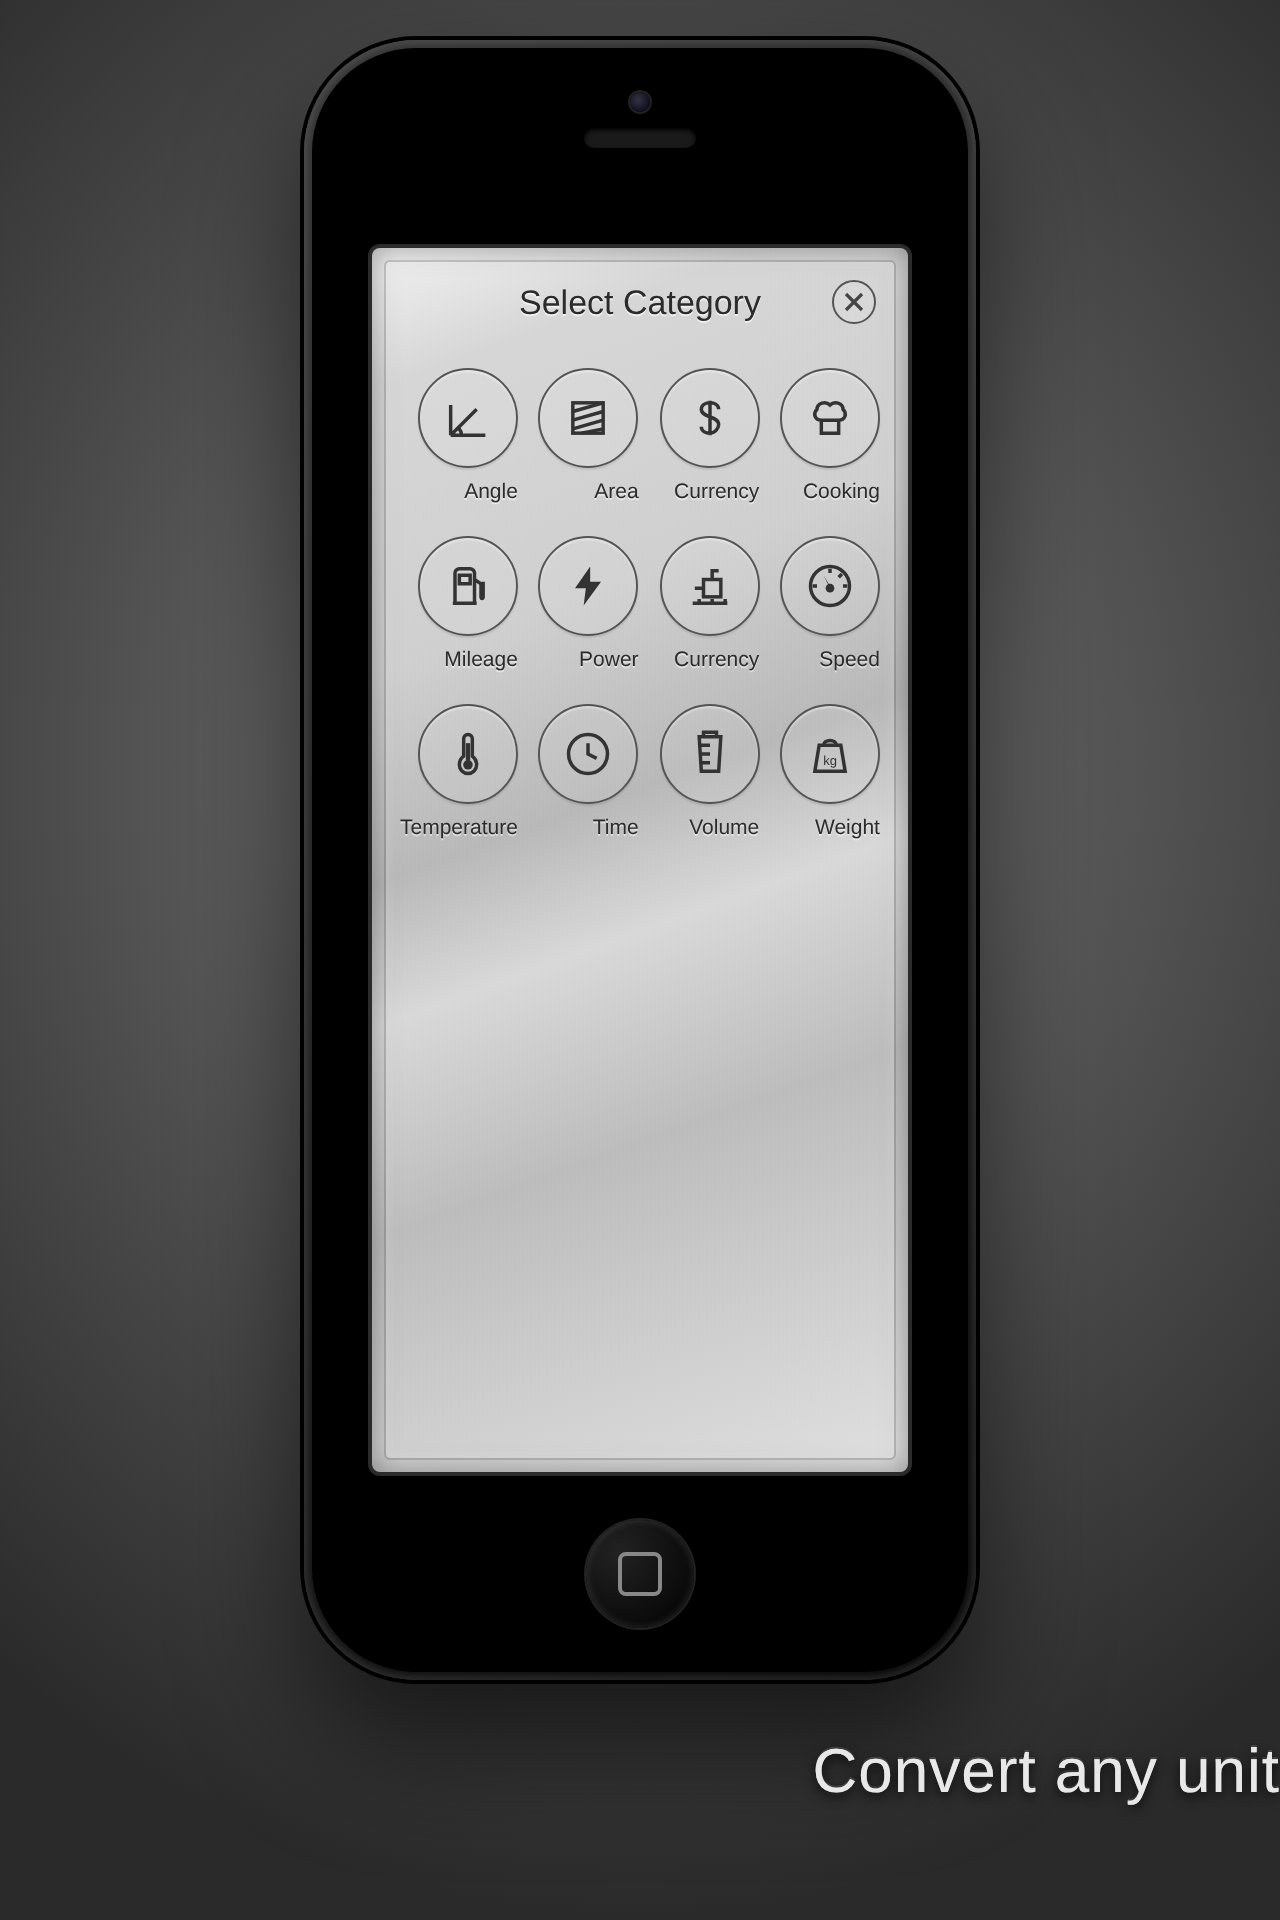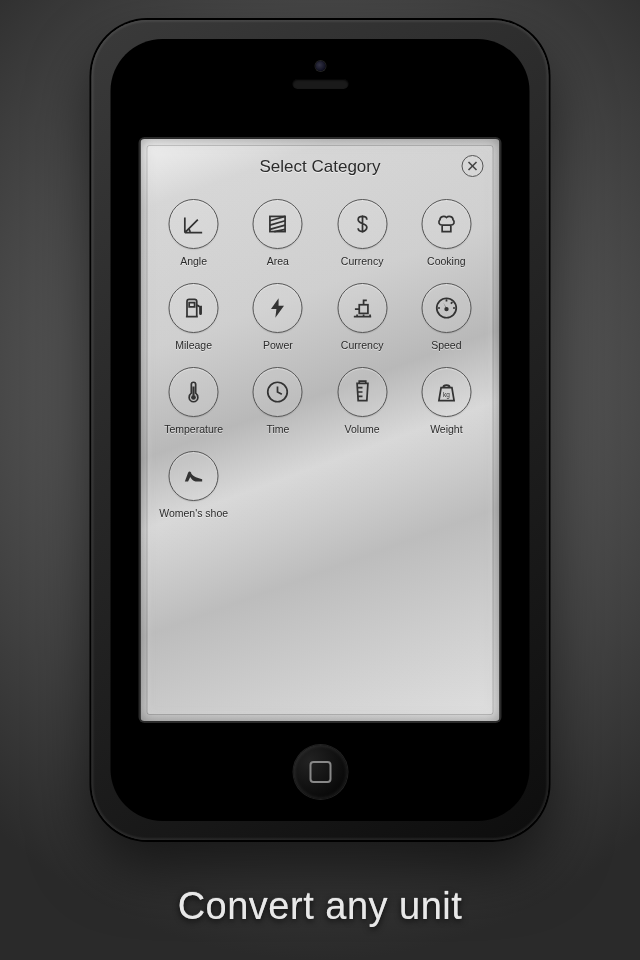--- a/index.html
+++ b/index.html
@@ -7,28 +7,28 @@
   body {
     background: radial-gradient(ellipse 80% 60% at 50% 40%, #8a8a8a 0%, #5a5a5a 40%, #2a2a2a 100%);
     font-family: -apple-system, "Helvetica Neue", Helvetica, Arial, sans-serif;
     position: relative;
     overflow: hidden;
   }
   .phone {
     position: absolute;
     left: 50%; top: 20px;
     transform: translateX(-50%);
-    width: 457px; height: 820px;
+    width: 336px; height: 820px;
     background: linear-gradient(145deg, #3a3a3a, #0d0d0d);
     border-radius: 56px;
     box-shadow:
       inset 0 0 2px 2px rgba(255,255,255,0.08),
       0 30px 60px rgba(0,0,0,0.6),
       0 0 0 2px #000;
-    padding: 19px;
+    padding: 4px;
   }
   .phone-inner {
     width: 100%; height: 100%;
     background: #000;
     border-radius: 52px;
     position: relative;
   }
   .speaker {
     position: absolute; top: 40px; left: 50%; transform: translateX(-50%);
     width: 56px; height: 10px; border-radius: 5px;
@@ -87,41 +87,41 @@
     background: rgba(255,255,255,0.1);
   }
   .close svg { width: 10px; height: 10px; }
   .grid {
     display: grid;
     grid-template-columns: repeat(4, 1fr);
     gap: 16px 6px;
     padding: 14px 14px;
   }
   .cat {
-    display: flex; flex-direction: column; align-items: center;
+    display: flex; flex-direction: column; align-items: flex-end;
     cursor: pointer;
   }
   .icon-ring {
     width: 50px; height: 50px; border-radius: 50%;
     border: 1.5px solid #555;
     display: flex; align-items: center; justify-content: center;
     background: rgba(255,255,255,0.08);
     box-shadow: inset 0 1px 1px rgba(255,255,255,0.4), 0 1px 1px rgba(0,0,0,0.1);
   }
   .icon-ring svg { width: 26px; height: 26px; stroke: #333; fill: none; stroke-width: 1.6; }
   .icon-ring svg .fill { fill: #333; stroke: none; }
   .cat-label {
     margin-top: 6px; font-size: 10.5px; color: #2b2b2b;
     text-shadow: 0 1px 0 rgba(255,255,255,0.5);
     white-space: nowrap;
   }
   .tagline {
-    position: absolute; bottom: 32px; left: 0; right: 0;
-    text-align: center;
-    font-size: 38px; font-weight: 300;
+    position: absolute; bottom: 56px; left: 0; right: 0;
+    text-align: right;
+    font-size: 31px; font-weight: 300;
     color: #e8e8e8;
     letter-spacing: 0.5px;
     text-shadow: 0 2px 6px rgba(0,0,0,0.8), 0 -1px 0 rgba(255,255,255,0.15);
     background: linear-gradient(#fff, #aaa);
     -webkit-background-clip: text;
   }
 </style>
 </head>
 <body>
 
@@ -256,28 +256,20 @@
           <div class="icon-ring">
             <svg viewBox="0 0 24 24">
                 <path d="M9 8 C9 5 15 5 15 8 M7 8 L17 8 L19 20 L5 20 Z"></path>
                 <text x="12" y="17" font-size="6" text-anchor="middle" fill="#333" stroke="none">kg</text>
               </svg>
           </div>
           <div class="cat-label">Weight</div>
         </div>
 
 
-        <div class="cat">
-          <div class="icon-ring">
-            <svg viewBox="0 0 24 24">
-                <path class="fill" d="M4 17 L7 9 C8 7 10 8 10 10 C12 13 16 14 20 15 L20 17 L14 17 C12 17 10 15 9 13 L7 17 Z"></path>
-              </svg>
-          </div>
-          <div class="cat-label">Women's shoe</div>
-        </div>
 
       </div>
     </div>
 
     <div class="home-btn"></div>
   </div>
 </div>
 
 <div class="tagline">Convert any unit</div>
 

